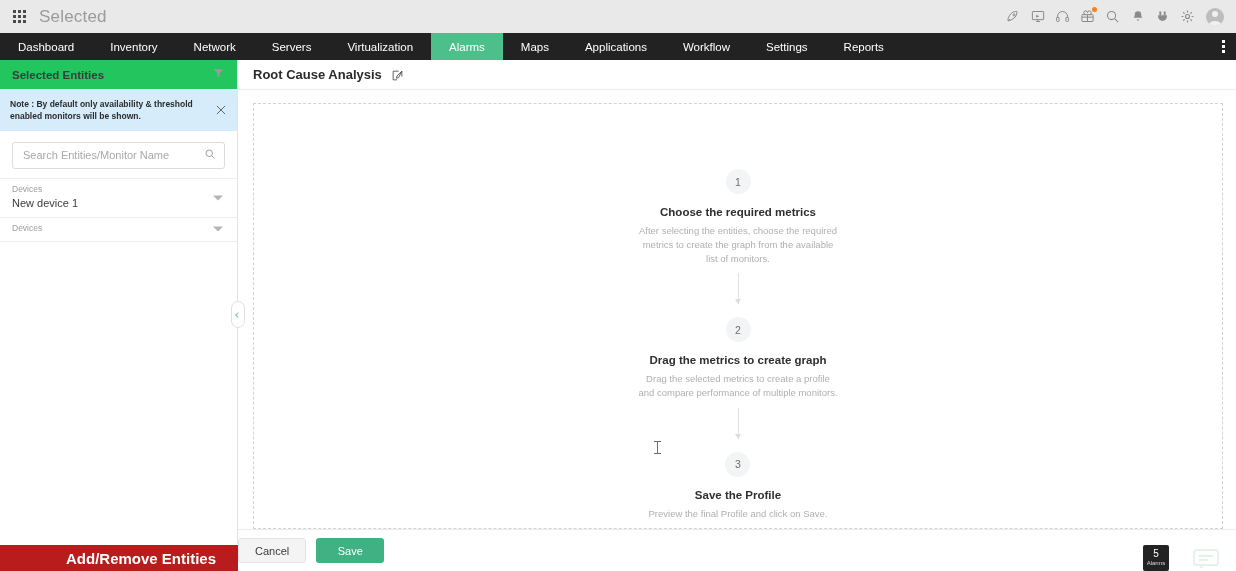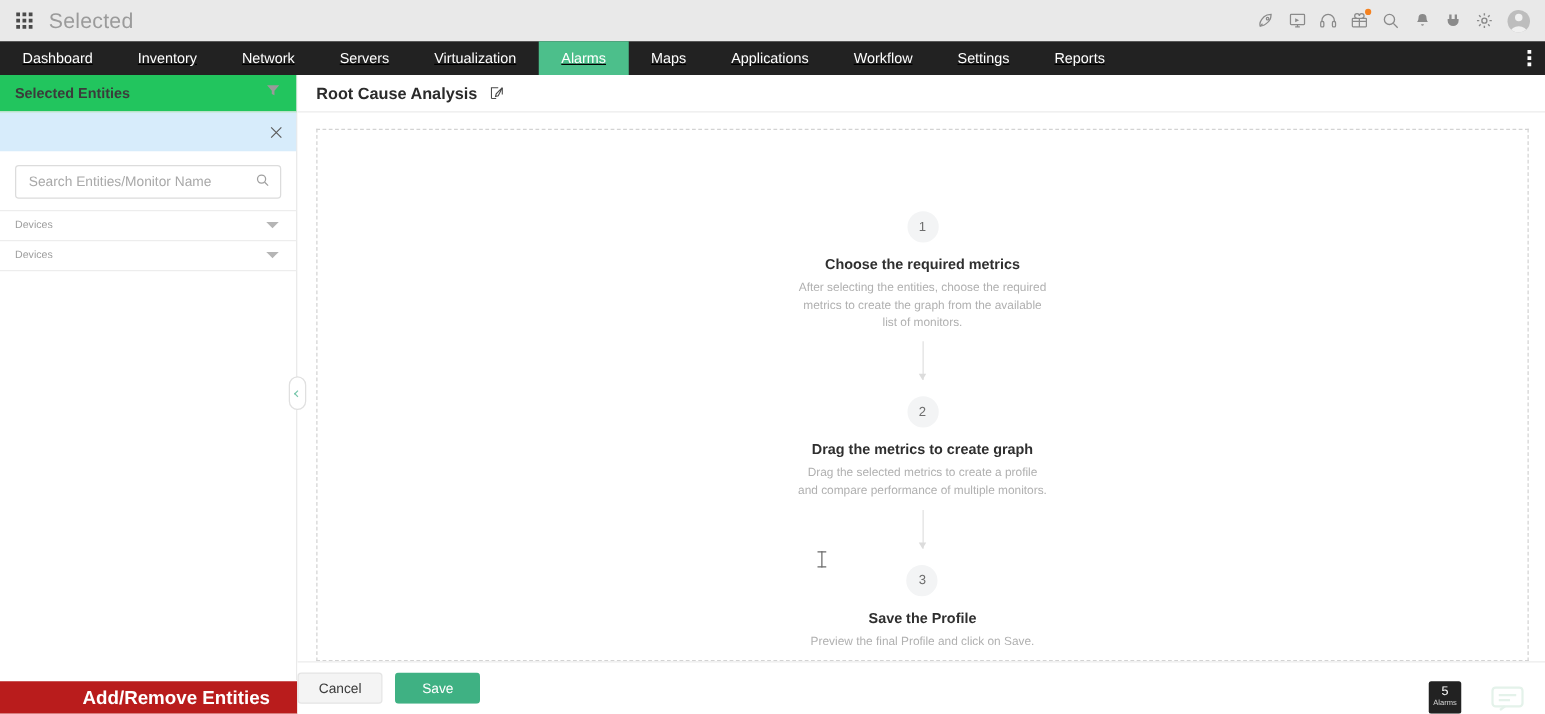--- a/index.html
+++ b/index.html
@@ -50,21 +50,21 @@
     width: 6px; height: 6px; border-radius: 50%; background: #f0f0f0;
   }
   .avatar::after {
     content: ""; position: absolute; bottom: -4px; left: 50%; transform: translateX(-50%);
     width: 13px; height: 9px; border-radius: 50% 50% 0 0; background: #f0f0f0;
   }
 
   
   .nav {
     position: absolute; top: 33px; left: 0; width: 1236px; height: 27px;
-    background: #222222; display: flex; align-items: stretch; text-decoration: underline;
+    background: #222222; display: flex; align-items: stretch;
   }
   .nav-item {
     display: flex; align-items: center; padding: 0 18px;
     font-size: 11.5px; color: #ffffff; cursor: pointer; white-space: nowrap;
   }
   .nav-item.active { background: #4cbf8b; color: #ffffff; }
   .nav-more {
     position: absolute; right: 0; top: 0; height: 27px; width: 26px;
     display: flex; align-items: center; justify-content: center; cursor: pointer;
   }
@@ -321,40 +321,42 @@
   <div class="sb-head">
     <div class="sb-head-title">Selected Entities</div>
     <div>
       <svg width="13" height="13" viewBox="0 0 24 24" fill="#9a9a9a" stroke="none">
         <path d="M3 4h18l-7 8v7l-4 -2v-5z"></path>
       </svg>
     </div>
   </div>
 
   <div class="sb-note">
+    <div class="sb-note-text">Note : By default only availability &amp; threshold enabled monitors will be shown.</div>
     <div class="sb-note-close">
       <svg width="14" height="14" viewBox="0 0 24 24" fill="none" stroke="#5b5b5b" stroke-width="1.6">
         <path d="M5 5l14 14M19 5L5 19"></path>
       </svg>
     </div>
   </div>
 
   <div class="searchbox">
     <input type="text" placeholder="Search Entities/Monitor Name" style="">
     <span>
       <svg width="12" height="12" viewBox="0 0 24 24" fill="none" stroke="#a0a0a0" stroke-width="2">
         <circle cx="10.5" cy="10.5" r="6.5"></circle>
           <path d="M15.5 15.5L21 21"></path>
       </svg>
     </span>
   </div>
 
   <div class="sidebar-list-top">
     <div class="entity-row">
       <div class="entity-cat">Devices</div>
+      <div class="entity-name">New device 1</div>
       <span class="entity-caret"></span>
     </div>
     <div class="entity-row">
       <div class="entity-cat">Devices</div>
       <span class="entity-caret"></span>
     </div>
   </div>
 
   <div class="addremove">Add/Remove Entities</div>
 </div>

